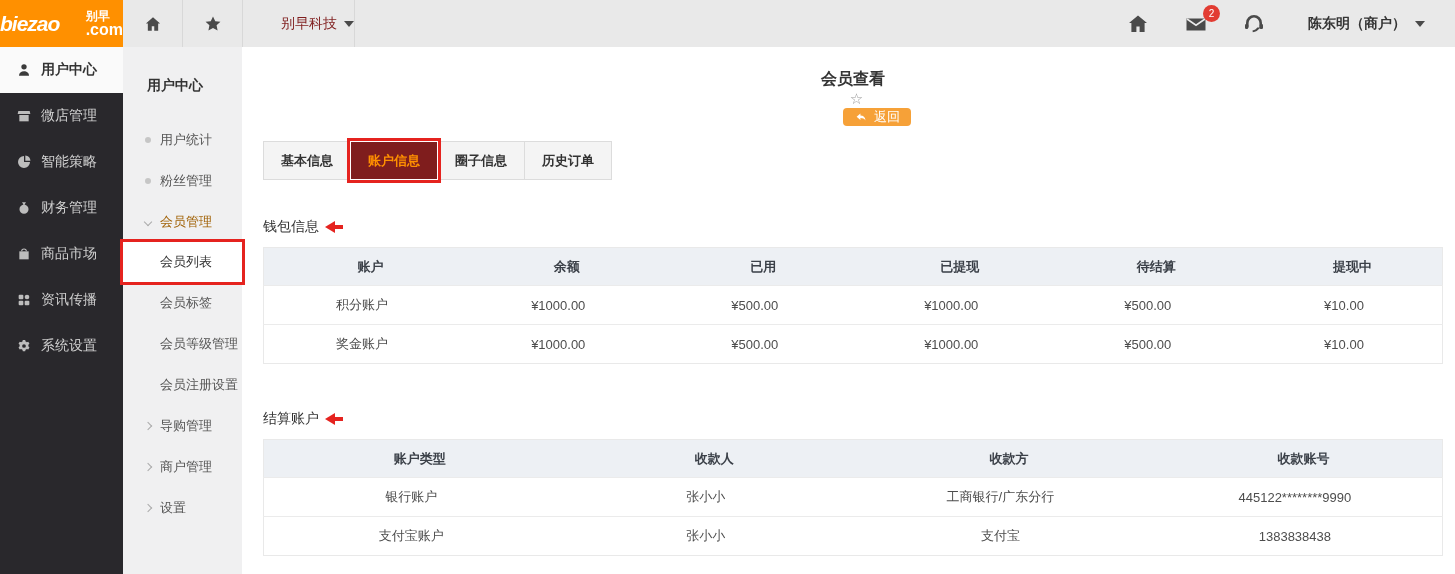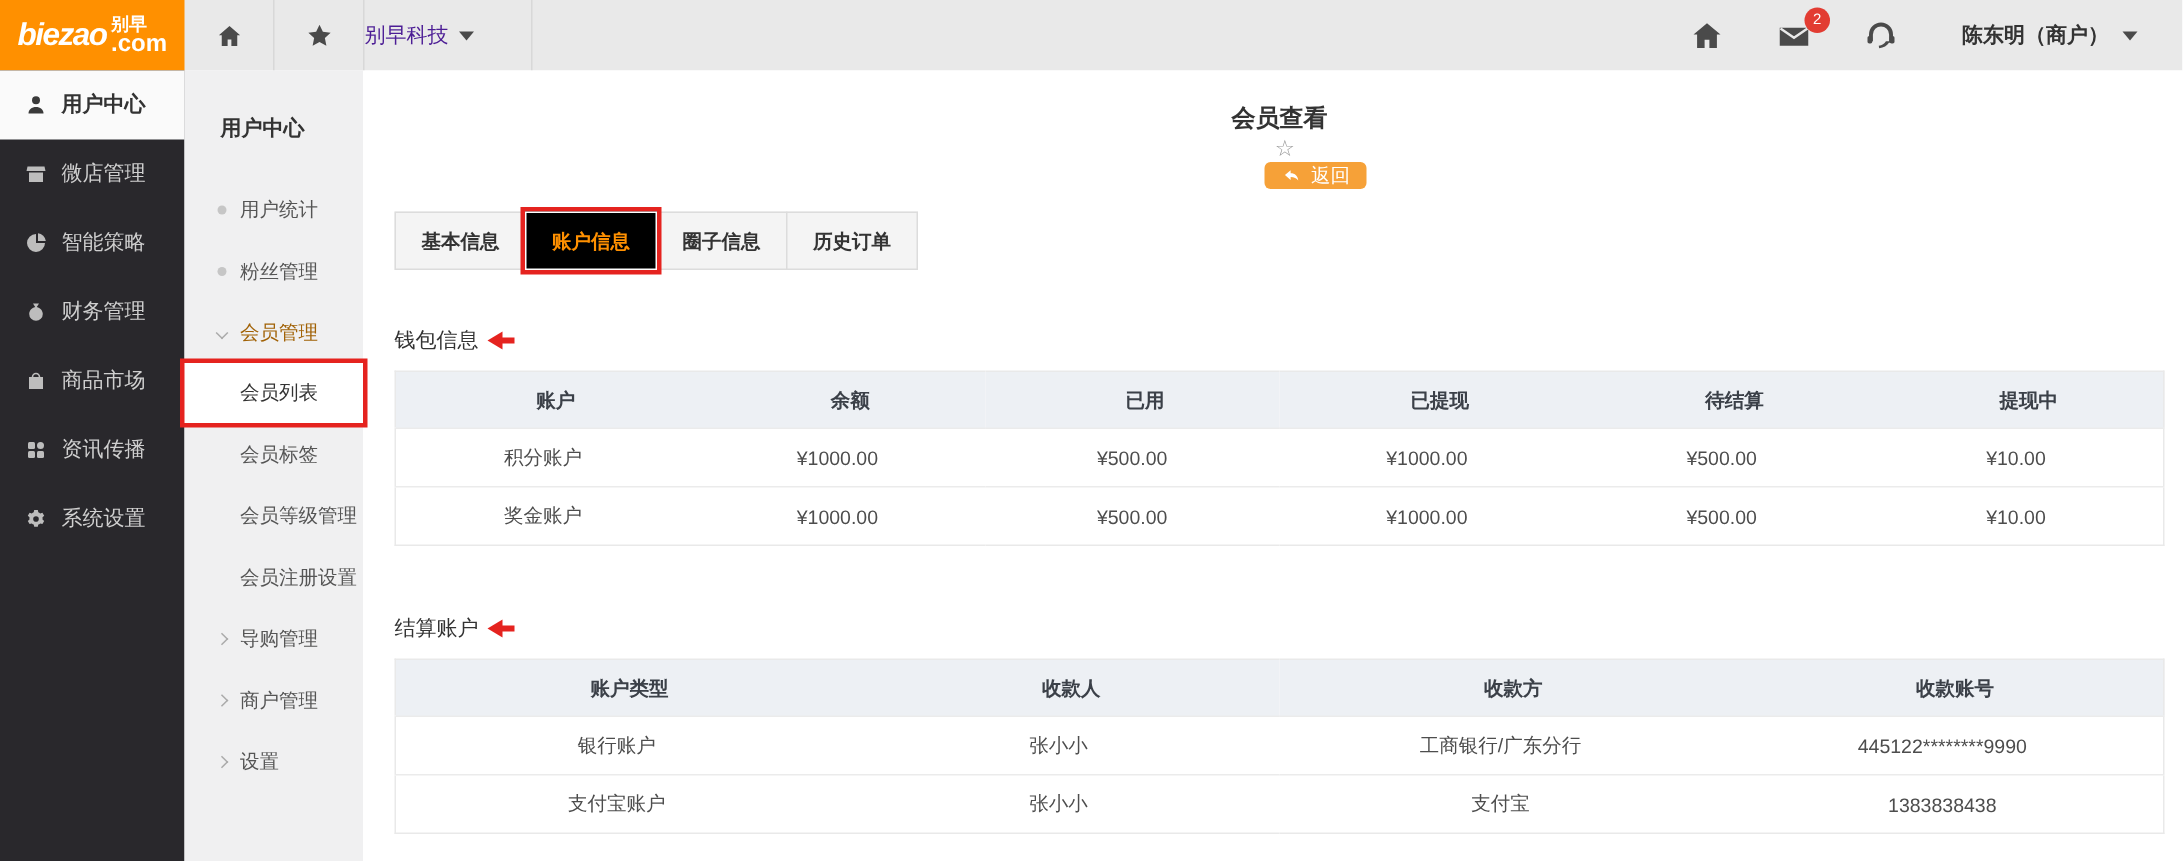--- a/index.html
+++ b/index.html
@@ -1,28 +1,28 @@
 <!DOCTYPE html>
 <html><head>
 <meta charset="utf-8">
 <style>
   * { margin:0; padding:0; box-sizing:border-box; }
   html,body { width:1455px; height:574px; overflow:hidden; }
   body { font-family:"Liberation Sans","DejaVu Sans",sans-serif; background:#fff; position:relative; color:#333; }
 
   
   .topbar { position:absolute; top:0; left:0; width:1455px; height:47px; background:#e9e9e9; display:flex; align-items:stretch; }
-  .logo { width:123px; height:47px; background:#ff9000; display:flex; align-items:center; justify-content:center; gap:3px; cursor:pointer; flex:none; }
+  .logo { width:123px; height:47px; background:#ff9000; display:flex; align-items:center; justify-content:space-between; gap:3px; cursor:pointer; flex:none; }
   .logo-en { color:#fff; font-weight:bold; font-style:italic; font-size:21px; letter-spacing:-1px; }
   .logo-stack { display:flex; flex-direction:column; line-height:1; color:#fff; font-weight:bold; }
   .logo-cn { font-size:12px; }
   .logo-com { font-size:16px; }
   .top-cell { width:60px; display:flex; align-items:center; justify-content:center; border-right:1px solid #d8d8d8; cursor:pointer; color:#4a4a4a; }
   .top-cell svg { width:20px; height:20px; fill:#4a4a4a; }
-  .company-cell { width:112px; display:flex; align-items:center; justify-content:flex-start; gap:7px; border-right:1px solid #d8d8d8; cursor:pointer; font-size:14px; color:#4c1d95; }
+  .company-cell { width:112px; display:flex; align-items:center; justify-content:flex-end; gap:7px; border-right:1px solid #d8d8d8; cursor:pointer; font-size:14px; color:#7f1d1d; }
   .caret-down { width:0; height:0; border-left:5px solid transparent; border-right:5px solid transparent; border-top:6px solid #4a4a4a; }
   .topbar-spacer { flex:1; }
   .topbar-right { display:flex; align-items:center; gap:34px; padding-right:30px; }
   .top-icon-btn { position:relative; cursor:pointer; display:flex; align-items:center; }
   .top-icon-btn svg { width:24px; height:24px; fill:#4a4a4a; }
   .badge { position:absolute; top:-7px; right:-12px; min-width:17px; height:17px; border-radius:9px; background:#e23c32; color:#fff; font-size:10px; display:flex; align-items:center; justify-content:center; padding:0 4px; }
   .user-menu { display:flex; align-items:center; gap:9px; cursor:pointer; font-size:14px; font-weight:bold; color:#333; margin-left:8px; }
 
   
   .sidebar-dark { position:absolute; top:47px; left:0; width:123px; bottom:0; background:#29282c; }
@@ -48,21 +48,21 @@
   .main { position:absolute; top:47px; left:242px; right:0; bottom:0; background:#fff; padding:22px 12px 0 21px; }
   .title-row { display:flex; align-items:center; height:30px;flex-direction:column; }
   .page-title { font-size:16px; font-weight:bold; color:#333; }
   .fav-star { font-size:15px; color:#9a9a9a; margin-left:7px; cursor:pointer; }
   .back-btn { margin-left:48px; width:68px; height:29px; background:#f6a138; border:none; border-radius:4px; color:#fff; font-size:13px; display:flex; align-items:center; justify-content:center; gap:6px; cursor:pointer; font-family:inherit; }
   .back-btn svg { width:14px; height:14px; fill:#fff; }
 
   .tabs { margin-top:42px; display:flex; }
   .tab { width:88px; height:39px; line-height:37px; text-align:center; font-size:13px; font-weight:bold; color:#333; background:#f4f4f4; border:1px solid #dcdcdc; margin-left:-1px; cursor:pointer; }
   .tab:first-child { margin-left:0; }
-  .tab.active { background:#000000; color:#ff9000; box-shadow:0 0 0 3px #e5231f; position:relative; z-index:1; border-color:#fff; }
+  .tab.active { background:#7f1d1d; color:#ff9000; box-shadow:0 0 0 3px #e5231f; position:relative; z-index:1; border-color:#fff; }
 
   .section-label { margin-top:38px; display:flex; align-items:center; gap:6px; font-size:14px; color:#333; }
   .section-label.second { margin-top:46px; }
   .red-arrow { position:relative; width:19px; height:12px; display:inline-block; }
   .red-arrow::before { content:""; position:absolute; left:0; top:0; border-top:6px solid transparent; border-bottom:6px solid transparent; border-right:10px solid #e5231f; }
   .red-arrow::after { content:""; position:absolute; left:9px; top:4px; width:9px; height:4px; background:#e5231f; }
 
   table.data { width:1180px; border-collapse:collapse; table-layout:fixed; margin-top:11px; border:1px solid #e9e9e9; }
   table.data th { height:38px; background:#edf0f4; font-size:13px; font-weight:bold; color:#3b4048; text-align:center;padding-left:17px; }
   table.data td { height:39px; font-size:13px; color:#4d4d4d; text-align:center; border-top:1px solid #ebebeb; background:#fff; }

